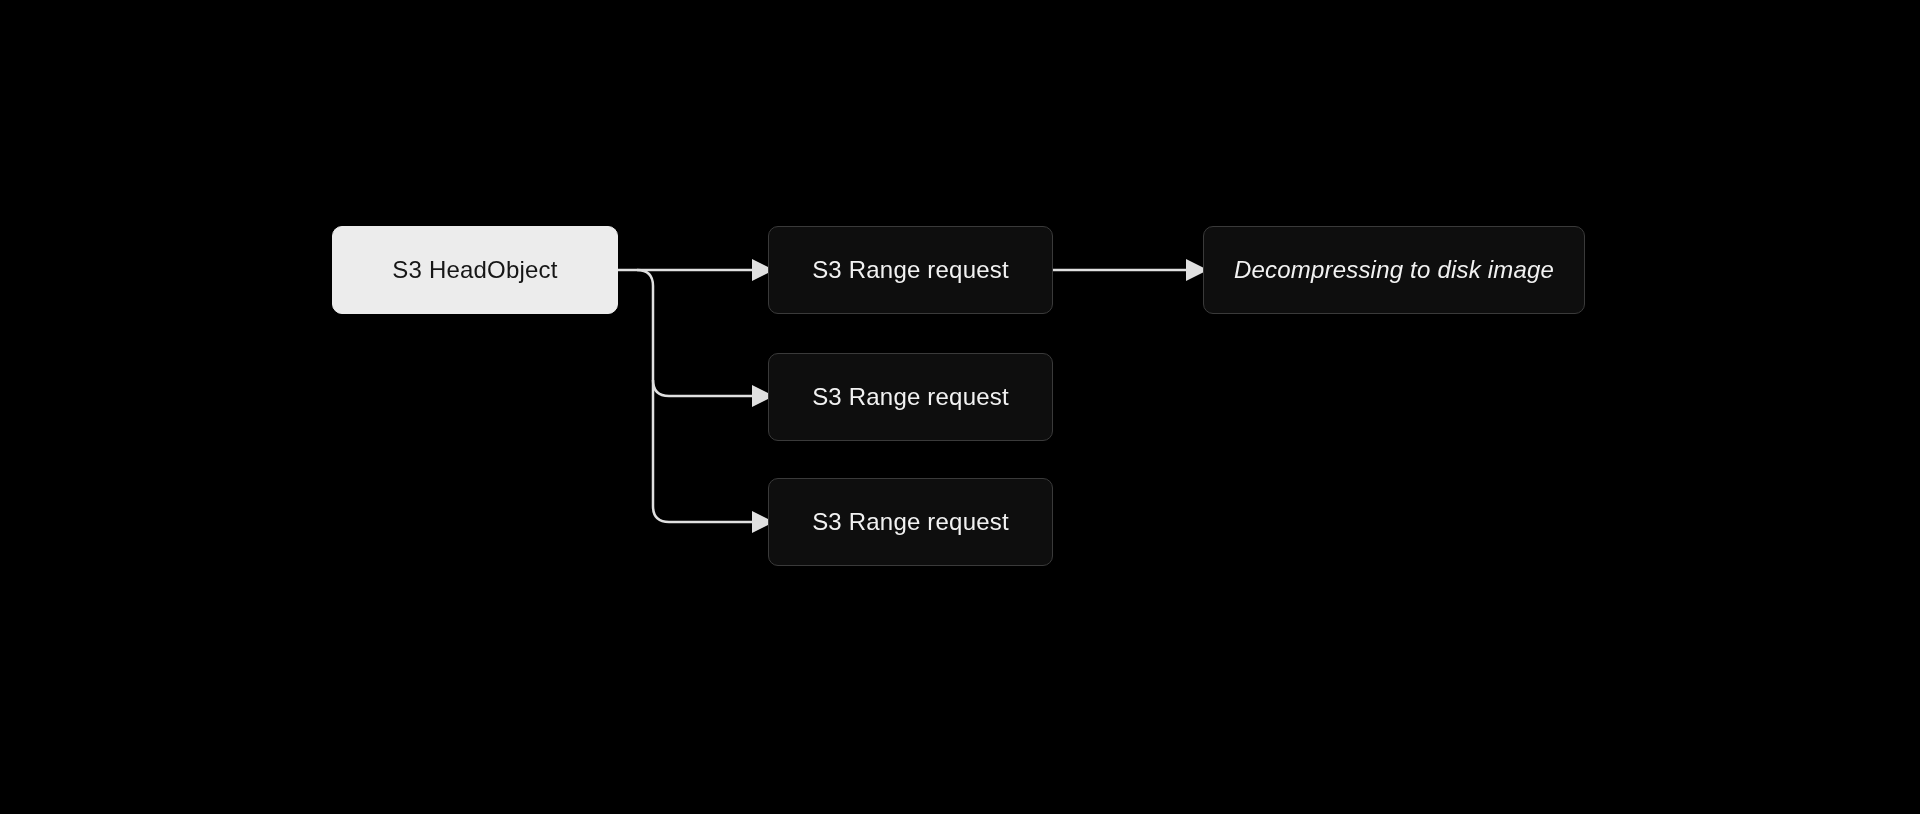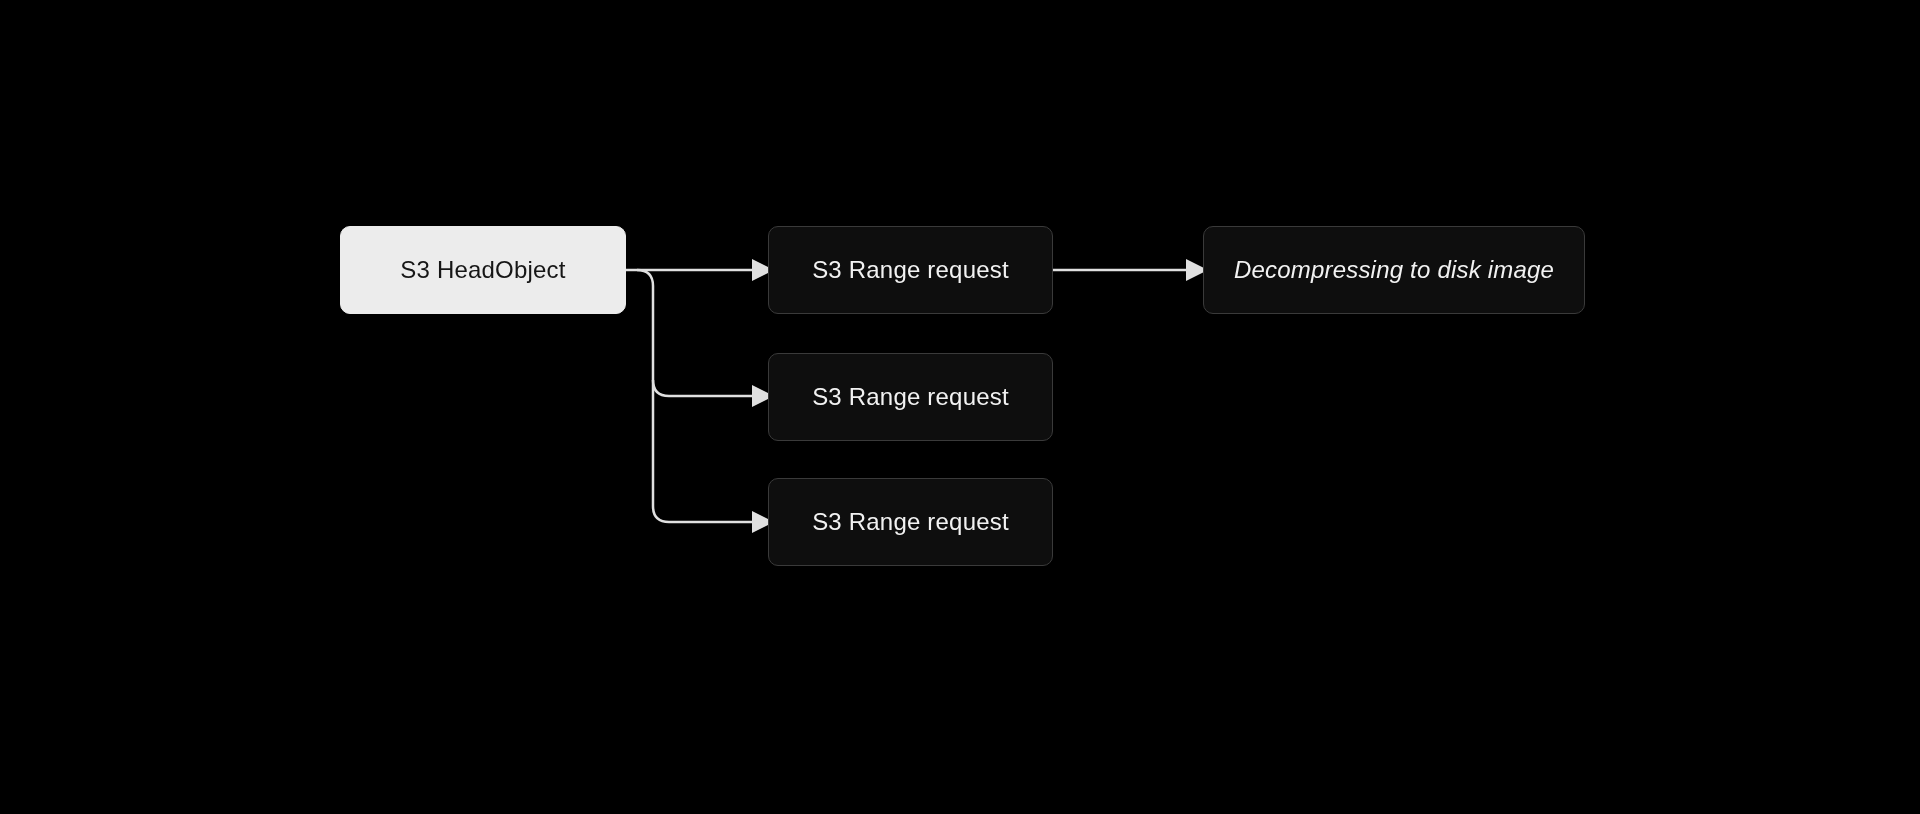--- a/index.html
+++ b/index.html
@@ -37,21 +37,20 @@
     display:flex;align-items:center;justify-content:center;
     border-radius:10px;
     font-size:24px;
     letter-spacing:0.2px;
     white-space:nowrap;
   }
   .node.light{
     background:var(--node-light-fill);
     color:var(--node-light-text);
     border:1px solid var(--node-light-fill);
-    margin-left:8px;
   }
   .node.dark{
     background:var(--node-dark-fill);
     color:var(--node-dark-text);
     border:1.5px solid var(--node-dark-border);
   }
   .node-head{left:332px;top:226px;width:286px;height:88px;}
   .node-range1{left:768px;top:226px;width:285px;height:88px;}
   .node-range2{left:768px;top:353px;width:285px;height:88px;}
   .node-range3{left:768px;top:478px;width:285px;height:88px;}

